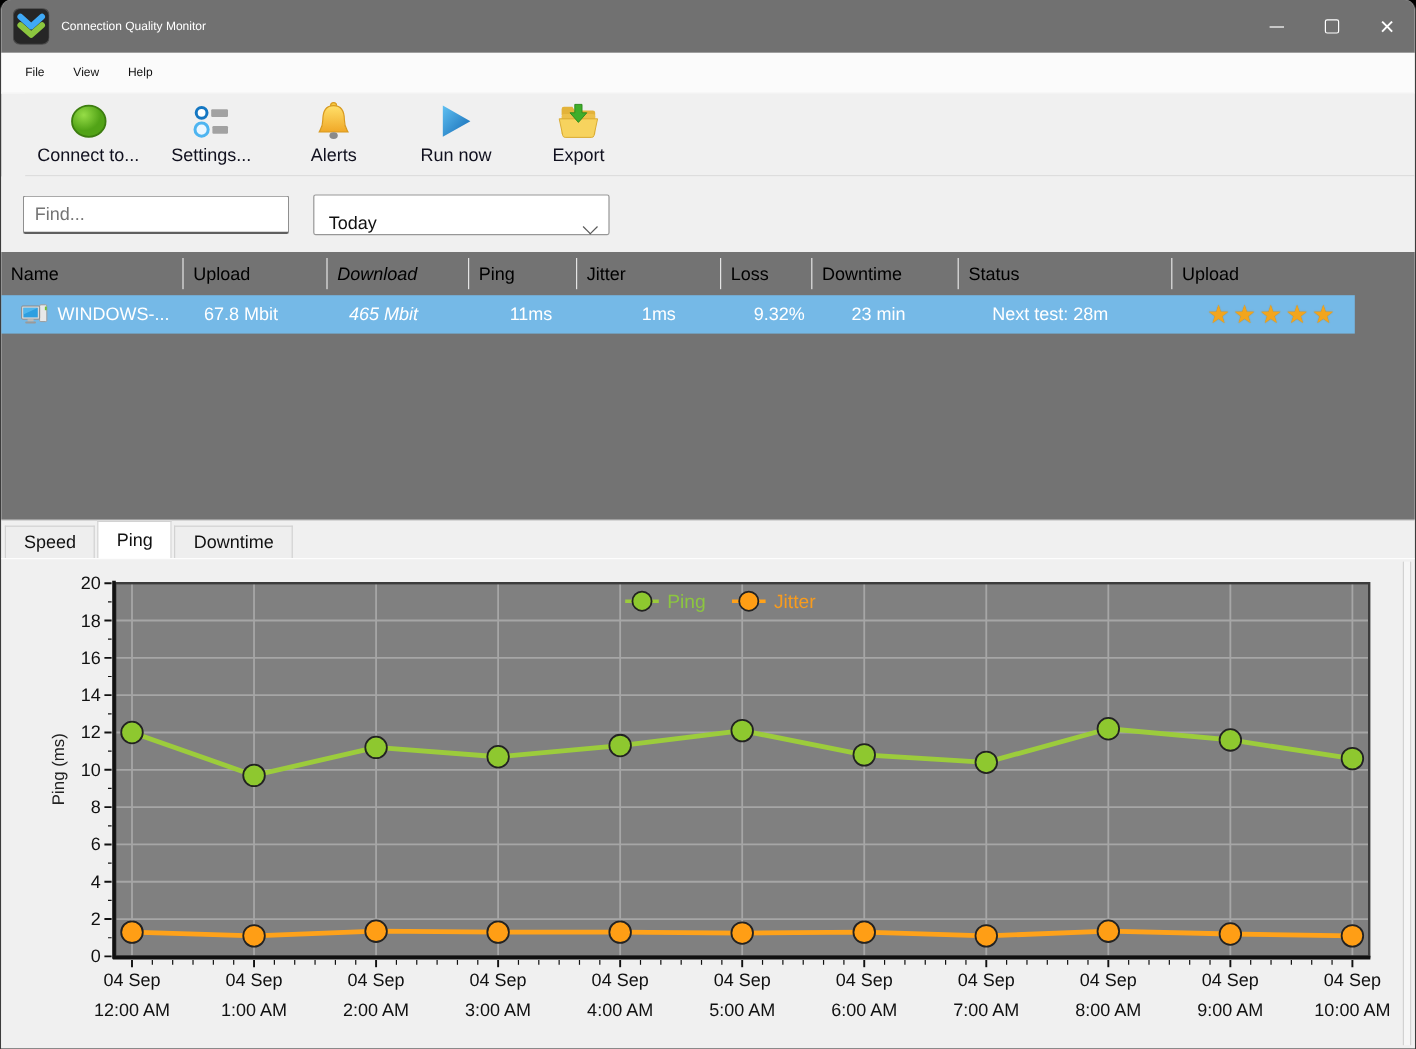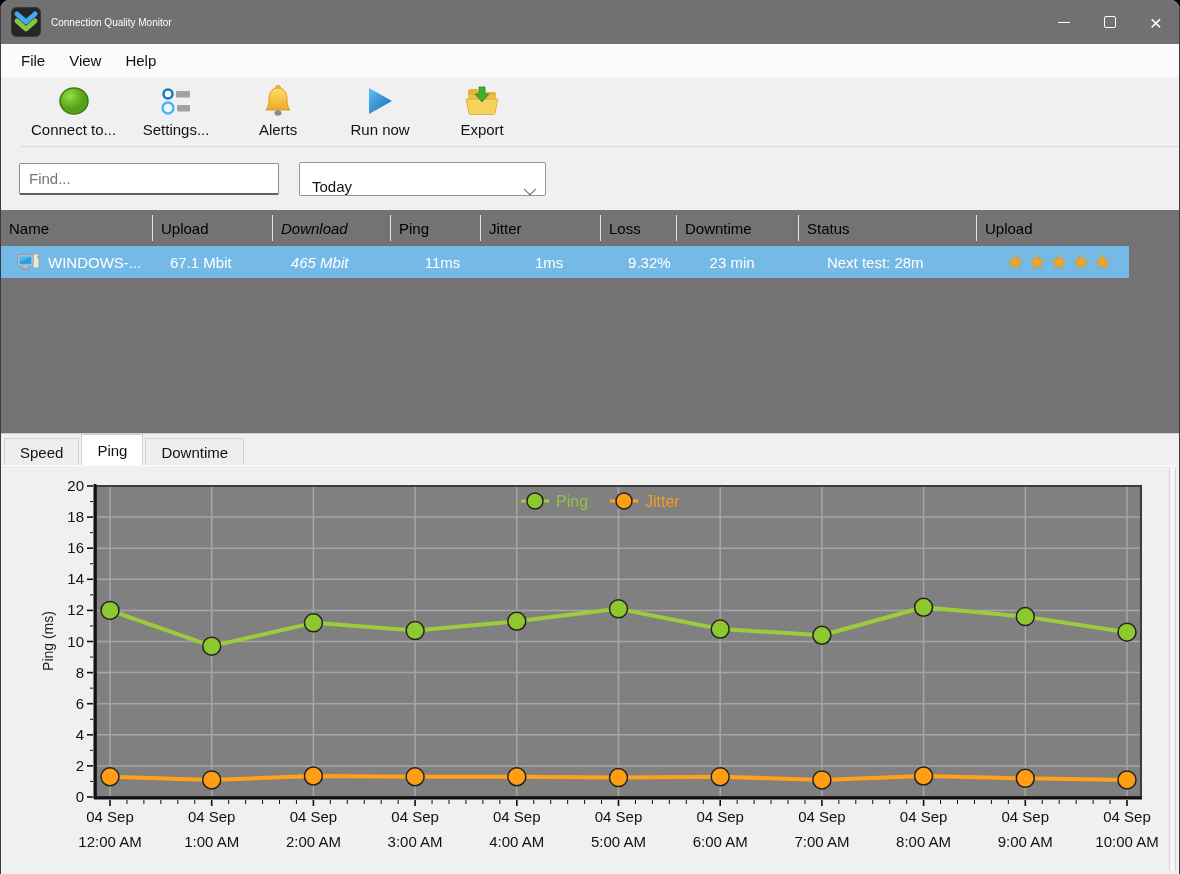--- a/index.html
+++ b/index.html
@@ -12,31 +12,31 @@
   .titlebar{ height:44px; background:#717171; display:flex; align-items:center; }
   .app-logo{ width:30px; height:30px; margin-left:10px; }
   .title-text{ color:#fff; font-size:10px; margin-left:10px; flex:1; }
   .win-btn{ width:46px; height:44px; display:flex; align-items:center; justify-content:center; cursor:default; }
   .min-glyph{ width:12px; height:1px; background:#fff; display:block; }
   .max-glyph{ width:12px; height:12px; border:1.2px solid #fff; border-radius:2px; display:block; }
   .close-glyph{ color:#fff; font-size:21px; line-height:1; font-weight:300; }
 
   
   .menubar{ height:34px; background:#fbfbfb; display:flex; align-items:center; padding-left:8px; border-bottom:1px solid #f3f3f3;}
-  .menu-item{ font-size:15px; color:#111; padding:4px 12px; }
+  .menu-item{ font-size:10px; color:#111; padding:4px 12px; }
 
   
   .toolbar{ height:69px; background:#f0f0f0; display:flex; align-items:stretch; padding:2px 0 0 4px; border-bottom:1px solid #d9d9d9;margin-left:20px;}
   .tool-btn{ min-width:96px; padding:2px 6px 0 6px; display:flex; flex-direction:column; align-items:center; justify-content:flex-start; margin-right:6px;}
   .tool-icon{ height:38px; display:flex; align-items:center; justify-content:center; }
   .tool-label{ font-size:15px; color:#10101e; margin-top:1px; white-space:nowrap; }
 
   
   .filterbar{ height:63px; background:#f0f0f0; display:flex; align-items:center; padding-left:18px; }
-  .find-input{ width:260px; height:32px; background:#fff; border:1px solid #8f8f8f; border-bottom:2px solid #5f5f5f;
+  .find-input{ width:222px; height:32px; background:#fff; border:1px solid #8f8f8f; border-bottom:2px solid #5f5f5f;
                font-size:15px; padding:0 9px; font-family:"Liberation Sans",sans-serif; color:#222; border-radius:2px;}
   .find-input::placeholder{ color:#757575; }
   .period-select{ width:247px; height:34px; background:#fff; border:1px solid #979797; margin-left:20px; border-radius:2px;
                   display:flex; align-items:flex-end; justify-content:space-between; padding:0 12px; font-size:15px; color:#111;}
   .chevron-down{ width:9px; height:9px; border-right:1.6px solid #5a5a5a; border-bottom:1.6px solid #5a5a5a;
                  transform:rotate(45deg) translateY(-2px); }
 
   
   .table-area{ height:223px; background:#737373; position:relative; }
   .thead{ display:flex; height:36px; align-items:center; }
@@ -188,21 +188,21 @@
           <rect x="16" y="1" width="6" height="14" rx="1" fill="#e8e8e8" stroke="#9a9a9a" stroke-width="0.8"></rect>
           <rect x="20.4" y="2.5" width="1.6" height="3" fill="#6dbf3a"></rect>
           <rect x="1" y="2" width="15" height="11" rx="1" fill="#d9d9d9" stroke="#8a8a8a" stroke-width="0.8"></rect>
           <rect x="2.5" y="3.5" width="12" height="8" fill="#2e9fe0"></rect>
           <path d="M2.5 3.5 L14.5 3.5 L2.5 9 Z" fill="#5fc0f2" opacity="0.7"></path>
           <rect x="6" y="13" width="5" height="2" fill="#bcbcbc"></rect>
           <rect x="4" y="15" width="9" height="1.6" rx="0.8" fill="#9a9a9a"></rect>
         </svg>
         <span>WINDOWS-...</span>
       </div>
-      <div class="td c-upload">67.1 Mbit</div>
+      <div class="td c-upload">67.8 Mbit</div>
       <div class="td c-download">465 Mbit</div>
       <div class="td c-ping td-center">11ms</div>
       <div class="td c-jitter td-center">1ms</div>
       <div class="td c-loss td-center">9.32%</div>
       <div class="td c-downtime" style="padding-left:14px;">23 min</div>
       <div class="td c-status">Next test: 28m</div>
       <div class="td c-rating td-center">
           <span class="star">★</span>
           <span class="star">★</span>
           <span class="star">★</span>

